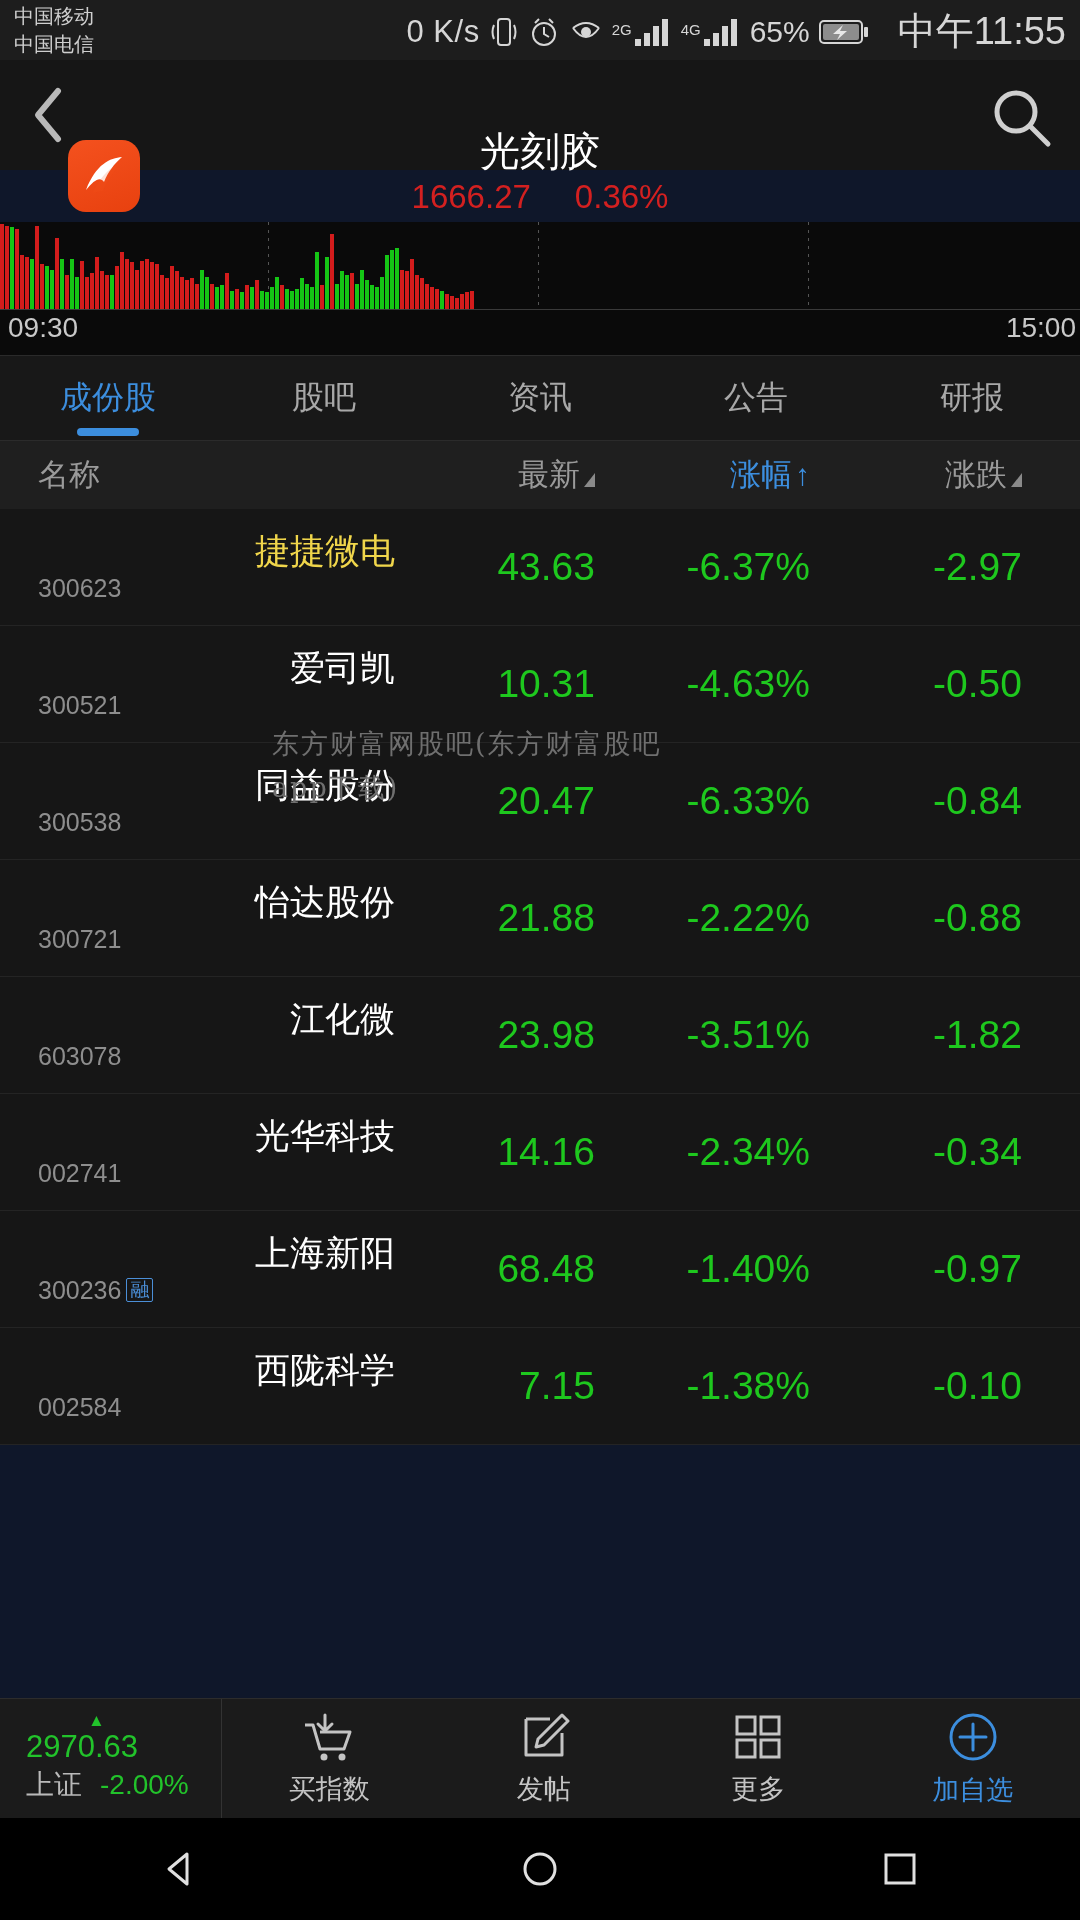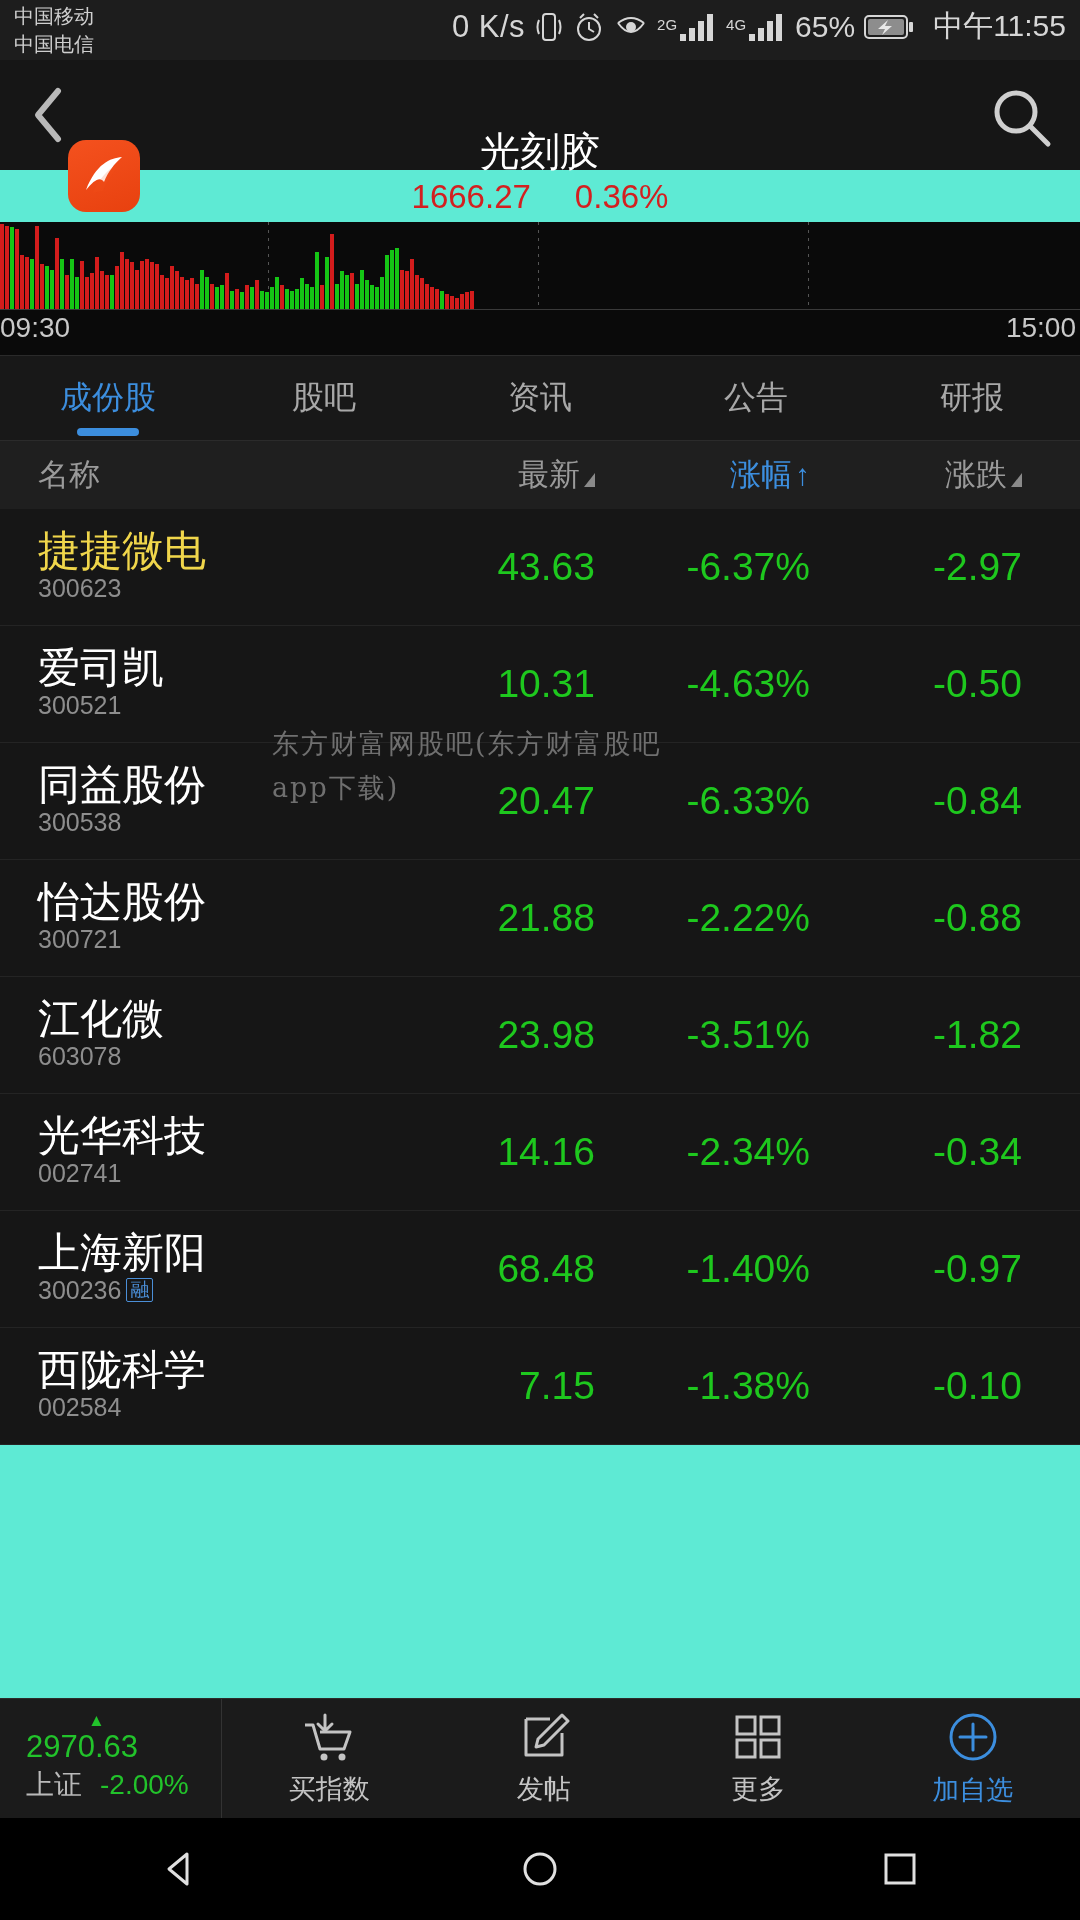--- a/index.html
+++ b/index.html
@@ -2,40 +2,40 @@
 <html><head>
 <meta charset="utf-8">
 <style>
   * { margin:0; padding:0; box-sizing:border-box; }
   html,body {
     width:1080px; height:1920px;
     background:#000;
     font-family:"Liberation Sans","DejaVu Sans",sans-serif;
     overflow:hidden;
   }
-  #app { width:1080px; height:1920px; position:relative; background:#5eead4; }
+  #app { width:1080px; height:1920px; position:relative; background:#0f172a; }
 
   
   .statusbar {
     height:60px; background:#1d1d1d; color:#cfcfcf;
     display:flex; align-items:flex-start; justify-content:space-between;
     padding:0 14px; position:relative;
   }
   .carriers { font-size:20px; line-height:28px; color:#cfcfcf; padding-top:2px; }
   .status-right {
     display:flex; align-items:center; gap:9px;
     font-size:30px; color:#d6d6d6; padding-top:6px;
   }
   .kbs { font-size:31px; letter-spacing:.5px; }
   .ic { display:inline-block; }
   svg { display:block; }
   .sig-wrap { display:flex; align-items:flex-end; gap:2px; }
   .sig-label { font-size:15px; line-height:15px; color:#d6d6d6; margin-bottom:10px; }
   .batt-pct { font-size:30px; }
-  .clock { font-size:30px; margin-left:10px; }
+  .clock { font-size:38px; margin-left:20px; }
 
   
   .header { height:110px; position:relative; background:#161616; }
   .back-btn {
     position:absolute; left:20px; top:22px; width:60px; height:66px;
     display:flex; align-items:center; justify-content:center;
   }
   .applogo {
     position:absolute; left:68px; top:80px; width:72px; height:72px;
     background:linear-gradient(160deg,#f4511e,#e8410f); border-radius:18px;
@@ -55,21 +55,21 @@
   .vgrid { position:absolute; top:0; bottom:0; width:1px;
            background:repeating-linear-gradient(to bottom,#555 0 3px,transparent 3px 8px); }
   .bars { position:absolute; left:0; bottom:0; height:100%; display:flex; align-items:flex-end; }
   .bar { width:4px; margin-right:1px; }
   .axis-line { position:absolute; left:0; right:0; bottom:0; height:1px; background:#3a3a3a; }
   .time-row {
     height:46px; background:#0a0a0a; position:relative;
     border-bottom:1px solid #2a2a2a;
   }
   .time-row span { position:absolute; top:2px; font-size:28px; color:#c9c9c9; }
-  .t-left { left:0; }
+  .t-left { left:8px; }
   .t-right { right:4px; }
 
   
   .tabs { height:84px; display:flex; background:#181818; position:relative; }
   .tab {
     flex:1; display:flex; flex-direction:column; align-items:center; justify-content:center;
     font-size:32px; color:#a8a8a8; position:relative;
   }
   .tab.active { color:#3c8ede; }
   .tab .underline {
@@ -94,21 +94,21 @@
   }
   .uparrow { color:#3c8ede; font-size:30px; margin-left:3px; }
 
   
   .list { background:#161616; }
   .row {
     height:117px; display:flex; align-items:center;
     border-bottom:1px solid #242424;
   }
   .rn { width:395px; padding-left:38px; }
-  .rn .nm { font-size:42px; color:#ffffff; line-height:42px; }
+  .rn .nm { font-size:35px; color:#ffffff; line-height:42px;text-align:right; }
   .rn .nm.hl { color:#f0d64b; }
   .rn .cd { font-size:25px; color:#8e8e8e; line-height:32px; display:flex; align-items:center; gap:5px; }
   .badge {
     display:inline-block; font-size:19px; line-height:22px; color:#4b8fd8;
     border:1px solid #4b8fd8; padding:0 3px; border-radius:2px;
   }
   .rv { width:200px; text-align:right; font-size:39px; }
   .rp { width:215px; text-align:right; font-size:39px; }
   .rc { width:230px; text-align:right; padding-right:18px; font-size:39px; }
 

